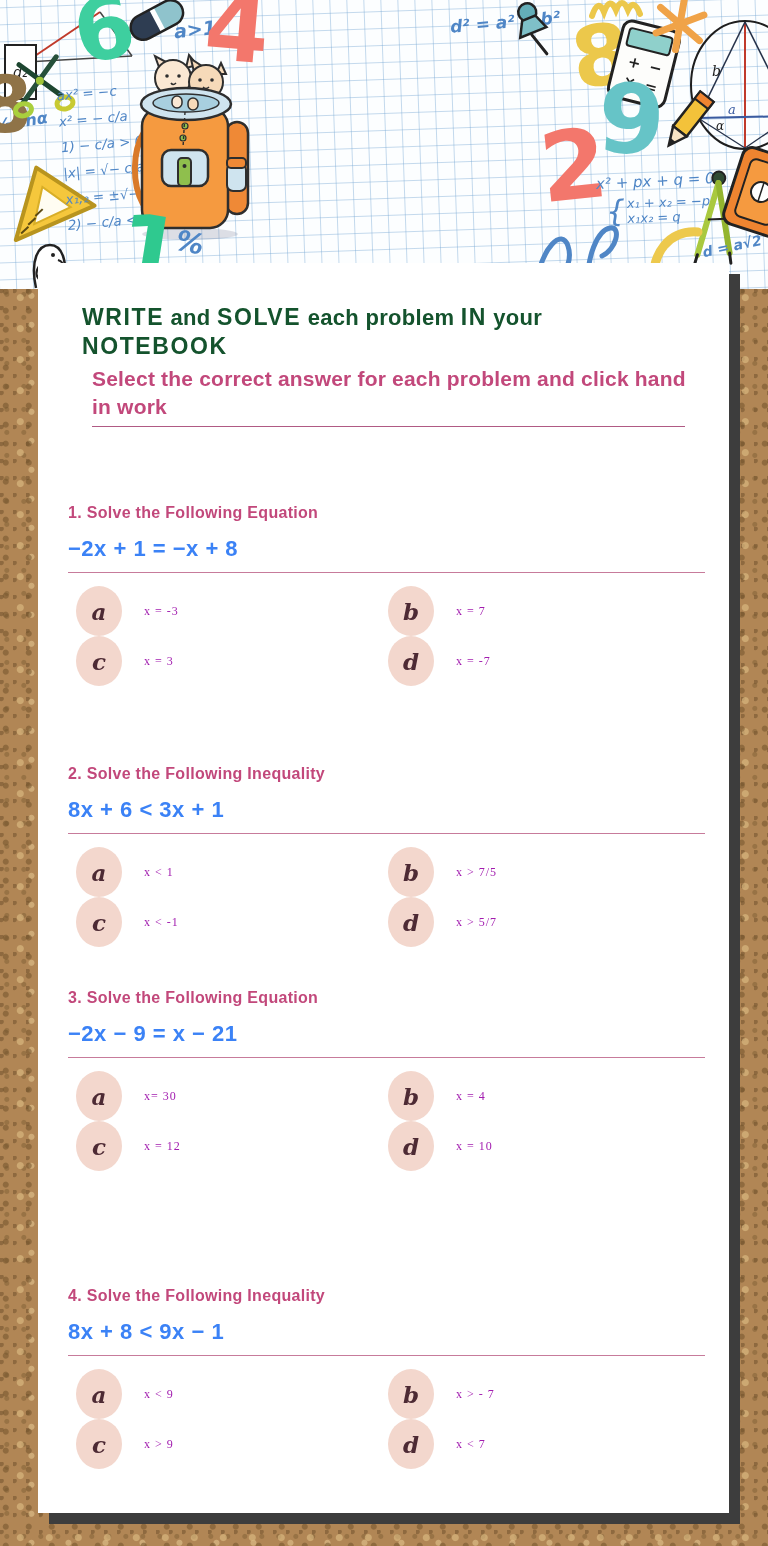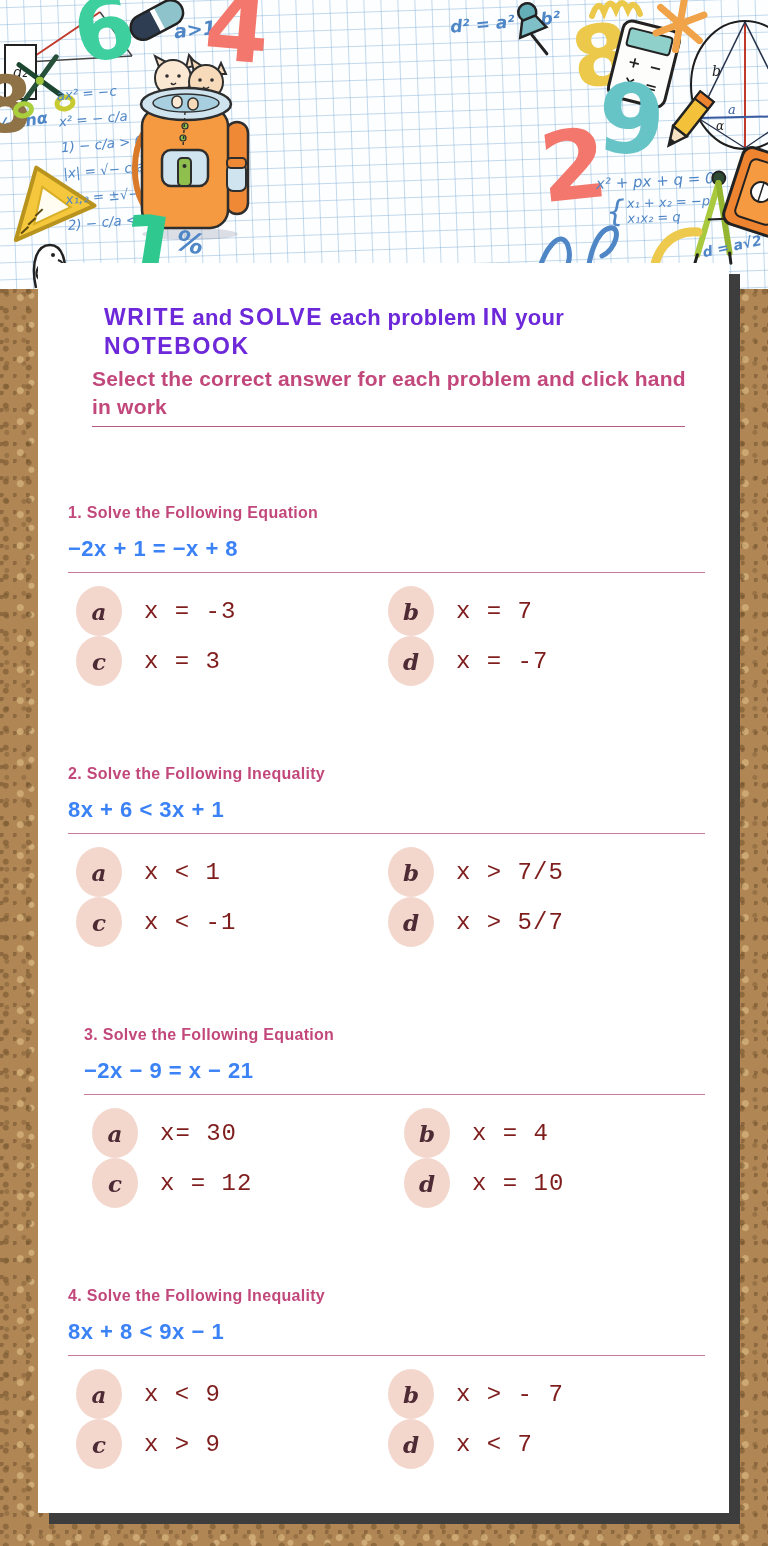--- a/index.html
+++ b/index.html
@@ -25,34 +25,34 @@
   .doodle-num{position:absolute;font-family:"DejaVu Sans",sans-serif;font-weight:bold;line-height:1;}
   .blue-note{position:absolute;color:#4f86c6;font-family:"DejaVu Sans",sans-serif;font-style:italic;font-weight:bold;white-space:nowrap;}
   .formula-col span{display:block;}
   .d2-box{position:absolute;border:2px solid #222;background:#fff;padding:18px 7px;font-family:"DejaVu Sans",sans-serif;font-style:italic;font-size:14px;color:#222;}
   .vieta{display:flex;align-items:center;gap:2px;}
   .vieta .brace{font-size:30px;font-weight:normal;}
   .vieta .vlines span{display:block;font-size:13px;line-height:15px;}
   
   .card{position:absolute;left:38px;top:263px;width:691px;height:1250px;background:#ffffff;
     box-shadow:11px 11px 0 0 #3d3d3d;z-index:2;}
-  .instructions{position:absolute;left:66px;top:40px;color:#6d28d9;font-size:22px;font-weight:600;line-height:29px;letter-spacing:.3px;}
+  .instructions{position:absolute;left:44px;top:40px;color:#14532d;font-size:22px;font-weight:600;line-height:29px;letter-spacing:.3px;}
   .bubble{font-weight:800;font-size:23px;letter-spacing:1.6px;}
   .subtitle{position:absolute;left:54px;top:102px;width:596px;color:#c2487b;font-size:21px;font-weight:700;line-height:28px;letter-spacing:.2px;}
   .top-hr{position:absolute;left:54px;top:163px;width:593px;border:none;border-top:1.5px solid #b05a84;margin:0;}
   .question{position:absolute;left:30px;right:24px;}
-  .q1{top:237px;} .q2{top:498px;} .q3{top:759px;margin-left:16px;} .q4{top:1020px;}
+  .q1{top:237px;} .q2{top:498px;} .q3{top:722px;} .q4{top:1020px;}
   .q-title{margin:0;color:#c2487b;font-size:16px;font-weight:600;line-height:26px;letter-spacing:.3px;}
   .q-eq{margin-top:9px;color:#3b82f6;font-size:22px;font-weight:600;line-height:28px;letter-spacing:.5px;}
   .q-hr{border:none;border-top:1px solid #c77b9b;margin:9px 0 0 0;width:100%;}
   .options{margin-top:13px;display:grid;grid-template-columns:312px auto;row-gap:0;padding-left:8px;}
   .option{display:flex;align-items:center;gap:22px;height:50px;cursor:pointer;}
   .circle{width:46px;height:50px;border-radius:50%;background:#f3d7cd;display:flex;align-items:center;justify-content:center;flex:0 0 auto;}
   .letter{font-family:"DejaVu Serif",serif;font-style:italic;font-weight:bold;font-size:23px;color:#4d2a34;line-height:1;}
-  .opt-text{color:#7f1d1d;font-size:24px;font-weight:500;letter-spacing:1px;font-family:Liberation Mono, monospace;}
+  .opt-text{color:#a21caf;font-size:12px;font-weight:500;letter-spacing:1px;font-family:Liberation Serif, serif;}
 </style>
 </head>
 <body>
 
 <div id="app">
 
   <div class="header">
     <div class="paper-grid"></div>
 
     <svg class="doodle" style="left:22px;top:6px" width="115" height="60" viewBox="0 0 115 60">

